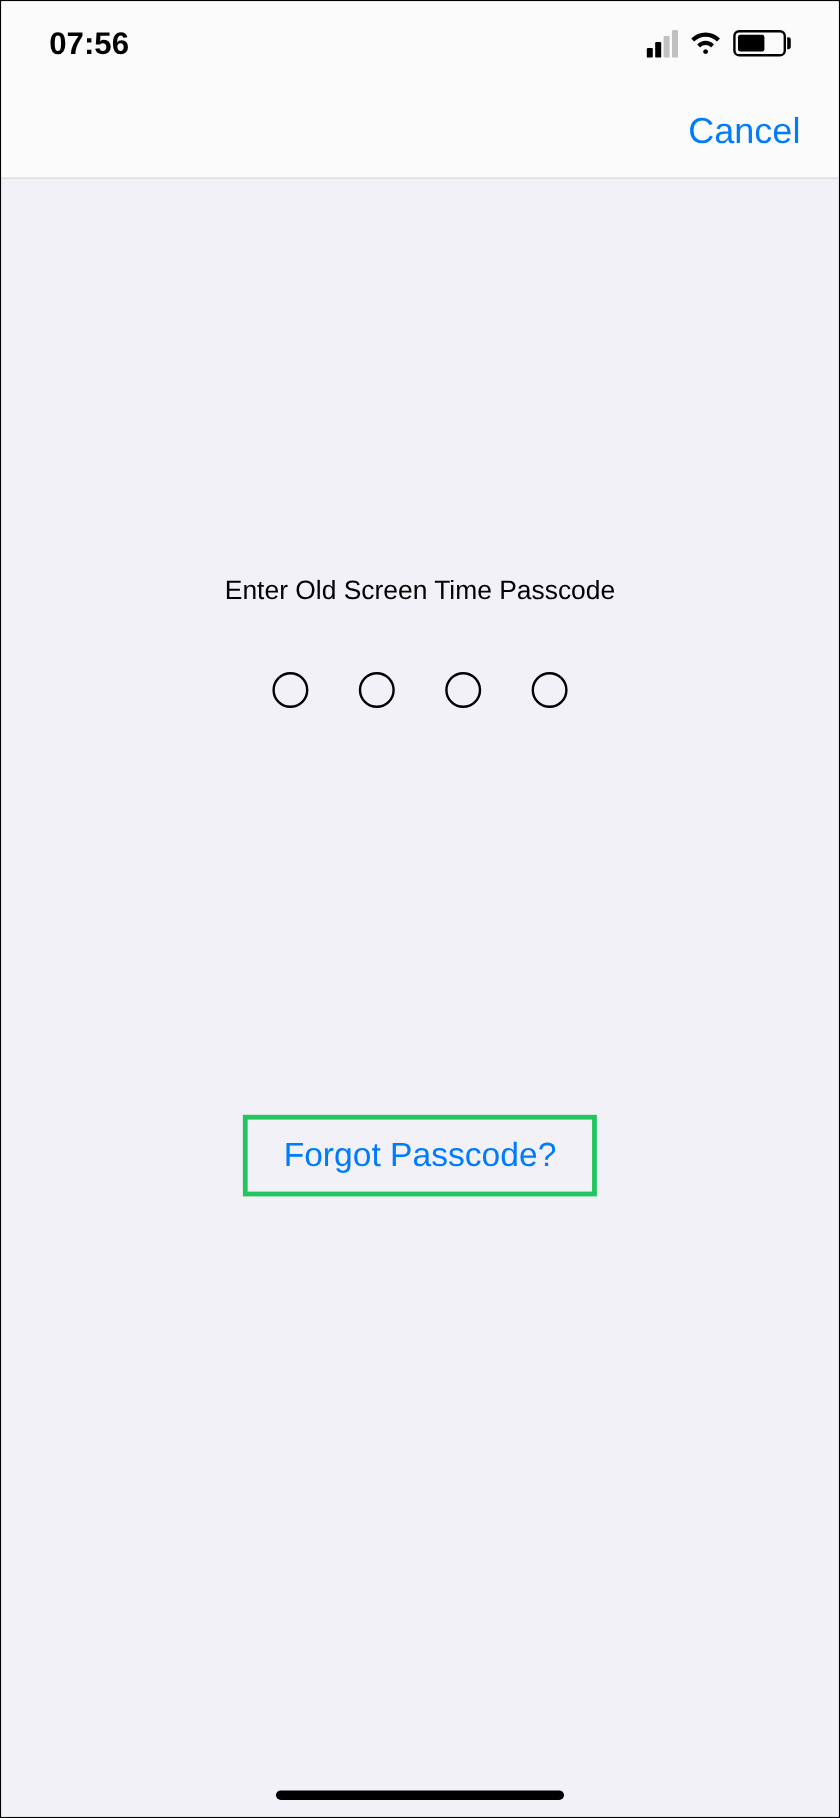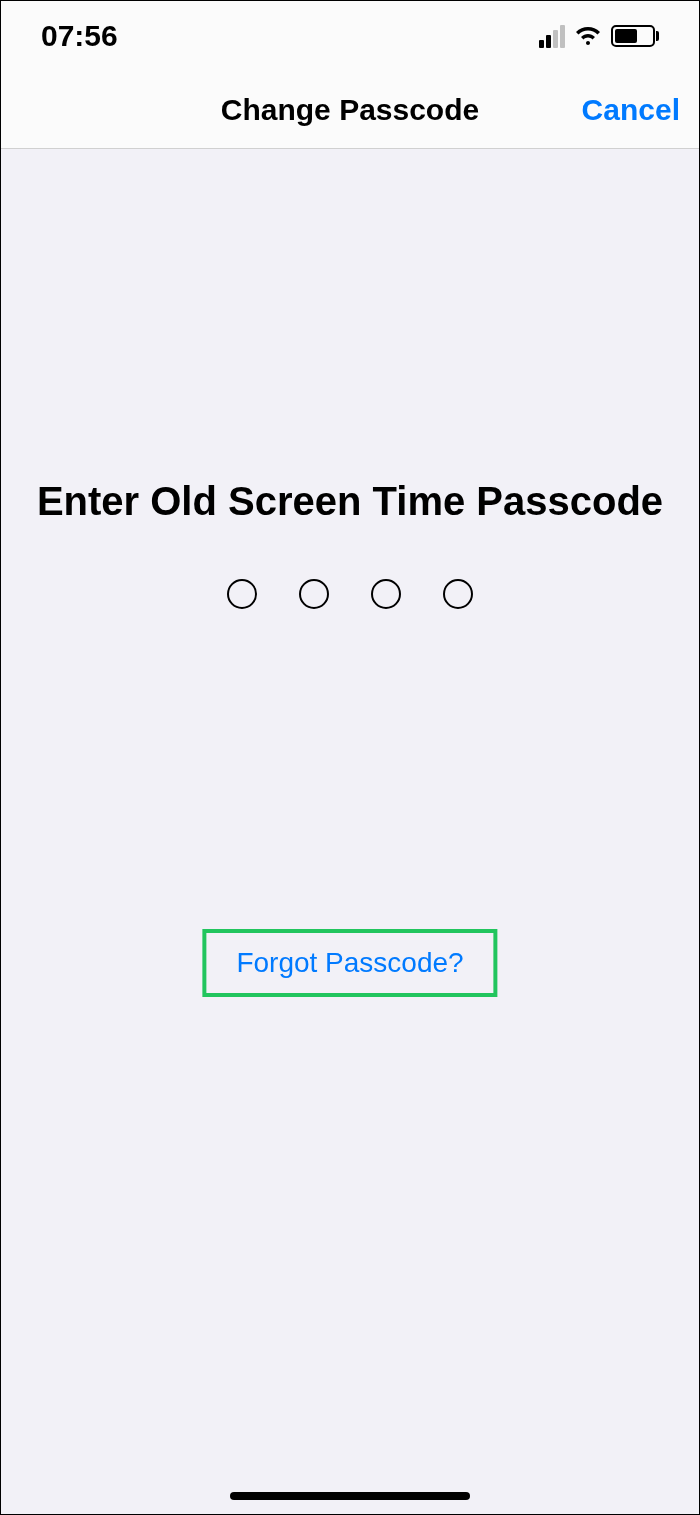--- a/index.html
+++ b/index.html
@@ -20,21 +20,21 @@
     .status-bar {
       height: 70px;
       display: flex;
       align-items: center;
       justify-content: space-between;
       padding: 0 40px;
       background: #fbfbfb;
     }
     
     .status-time {
-      font-size: 30px;
+      font-size: 26px;
       font-weight: 600;
       color: #000;
     }
     
     .status-icons {
       display: flex;
       align-items: center;
       gap: 8px;
     }
     
@@ -98,37 +98,37 @@
     }
     
     .nav-title {
       font-size: 30px;
       font-weight: 600;
       color: #000;
     }
     
     .nav-cancel {
       position: absolute;
-      right: 19px;
+      right: 32px;
       font-size: 30px;
-      font-weight: 700;
+      font-weight: 400;
       color: #007aff;
     }
     
     .content {
       background: #f2f1f7;
       height: calc(100% - 148px);
       position: relative;
       padding-top: 330px;
     }
     
     .prompt-text {
       text-align: center;
-      font-size: 40px;
-      font-weight: 700;
+      font-size: 22px;
+      font-weight: 400;
       color: #000;
       margin-bottom: 55px;
     }
     
     .passcode-dots {
       display: flex;
       justify-content: center;
       gap: 42px;
     }
     
@@ -188,21 +188,20 @@
     <div class="battery-icon">
       <div class="battery-body">
         <div class="battery-fill"></div>
       </div>
       <div class="battery-tip"></div>
     </div>
   </div>
 </div>
 
 <div class="nav-bar">
-  <div class="nav-title">Change Passcode</div>
   <div class="nav-cancel">Cancel</div>
 </div>
 
 <div class="content">
   <div class="prompt-text">Enter Old Screen Time Passcode</div>
   <div class="passcode-dots">
     <div class="passcode-dot"></div>
     <div class="passcode-dot"></div>
     <div class="passcode-dot"></div>
     <div class="passcode-dot"></div>

